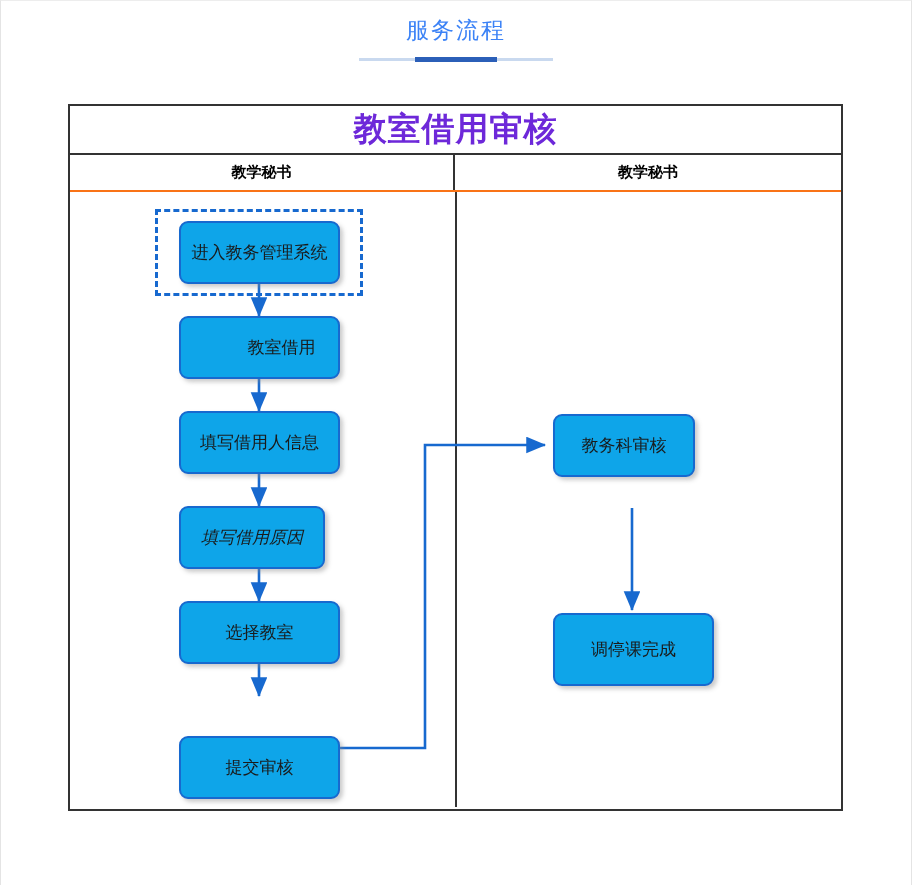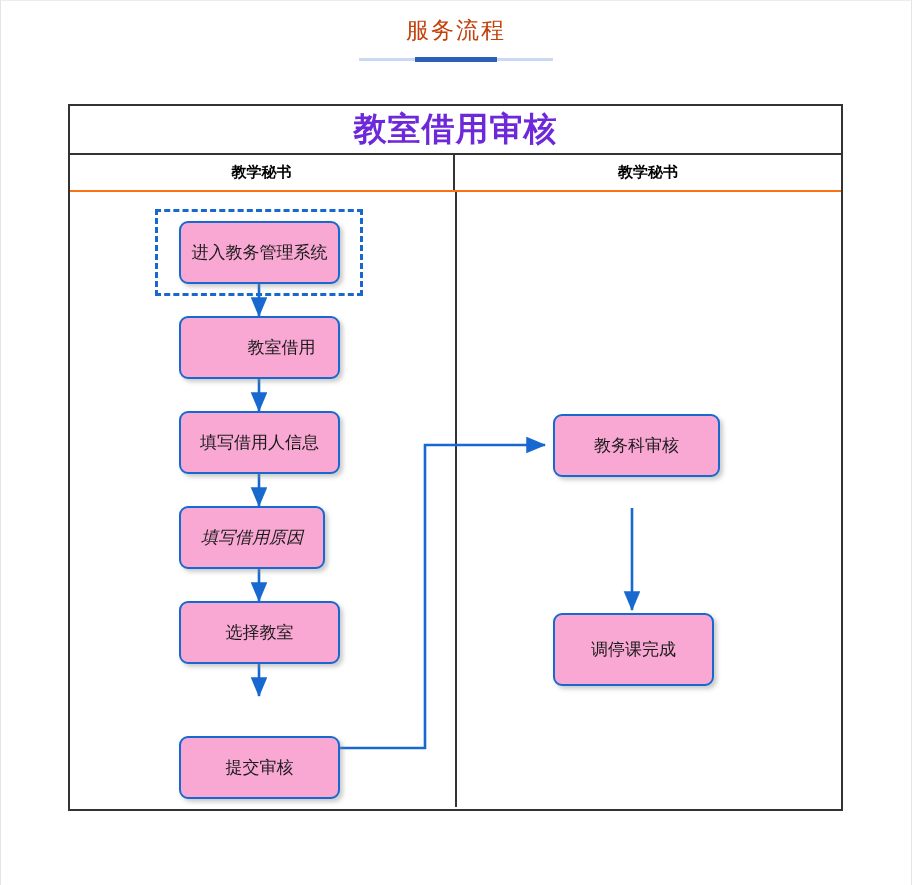--- a/index.html
+++ b/index.html
@@ -30,21 +30,21 @@
   
   #heading-block {
     position: absolute;
     left: 0;
     top: 14px;
     width: 912px;
     text-align: center;
   }
   #page-title {
     font-size: 23px;
-    color: #c2410c;
+    color: #3b82f6;
     letter-spacing: 2px;
     line-height: 32px;
     font-family: "DejaVu Sans", "Liberation Sans", sans-serif;
   }
   #title-rule {
     position: relative;
     margin: 12px auto 0;
     width: 194px;
     height: 3px;
     background: #c9d9ef;
@@ -116,21 +116,21 @@
     height: 615px;
     background: #333333;
   }
 
   
   .node {
     position: absolute;
     box-sizing: border-box;
     border: 2px solid #1769cf;
     border-radius: 9px;
-    background: #f9a8d4;
+    background: #0ea5e9;
     box-shadow: 3px 3px 4px rgba(140,140,140,0.45);
     display: flex;
     align-items: center;
     justify-content: center;
     font-size: 17px;
     color: #1a1a1a;
     font-family: "DejaVu Sans", "Liberation Sans", sans-serif;
     white-space: nowrap;
   }
 
@@ -216,21 +216,21 @@
     </div>
 
     <div class="node" style="left:109px; top:409px; width:161px; height:63px;align-items:center;">
       <span>选择教室</span>
     </div>
 
     <div class="node" style="left:109px; top:504px; width:161px; height:63px;margin-top:40px;">
       <span>提交审核</span>
     </div>
 
-    <div class="node" style="left:483px; top:222px; width:167px; height:63px;text-align:center;">
+    <div class="node" style="left:483px; top:222px; width:142px; height:63px;text-align:center;">
       <span>教务科审核</span>
     </div>
 
     <div class="node" style="left:483px; top:421px; width:161px; height:73px;">
       <span>调停课完成</span>
     </div>
 
   </div>
 </div>
 

